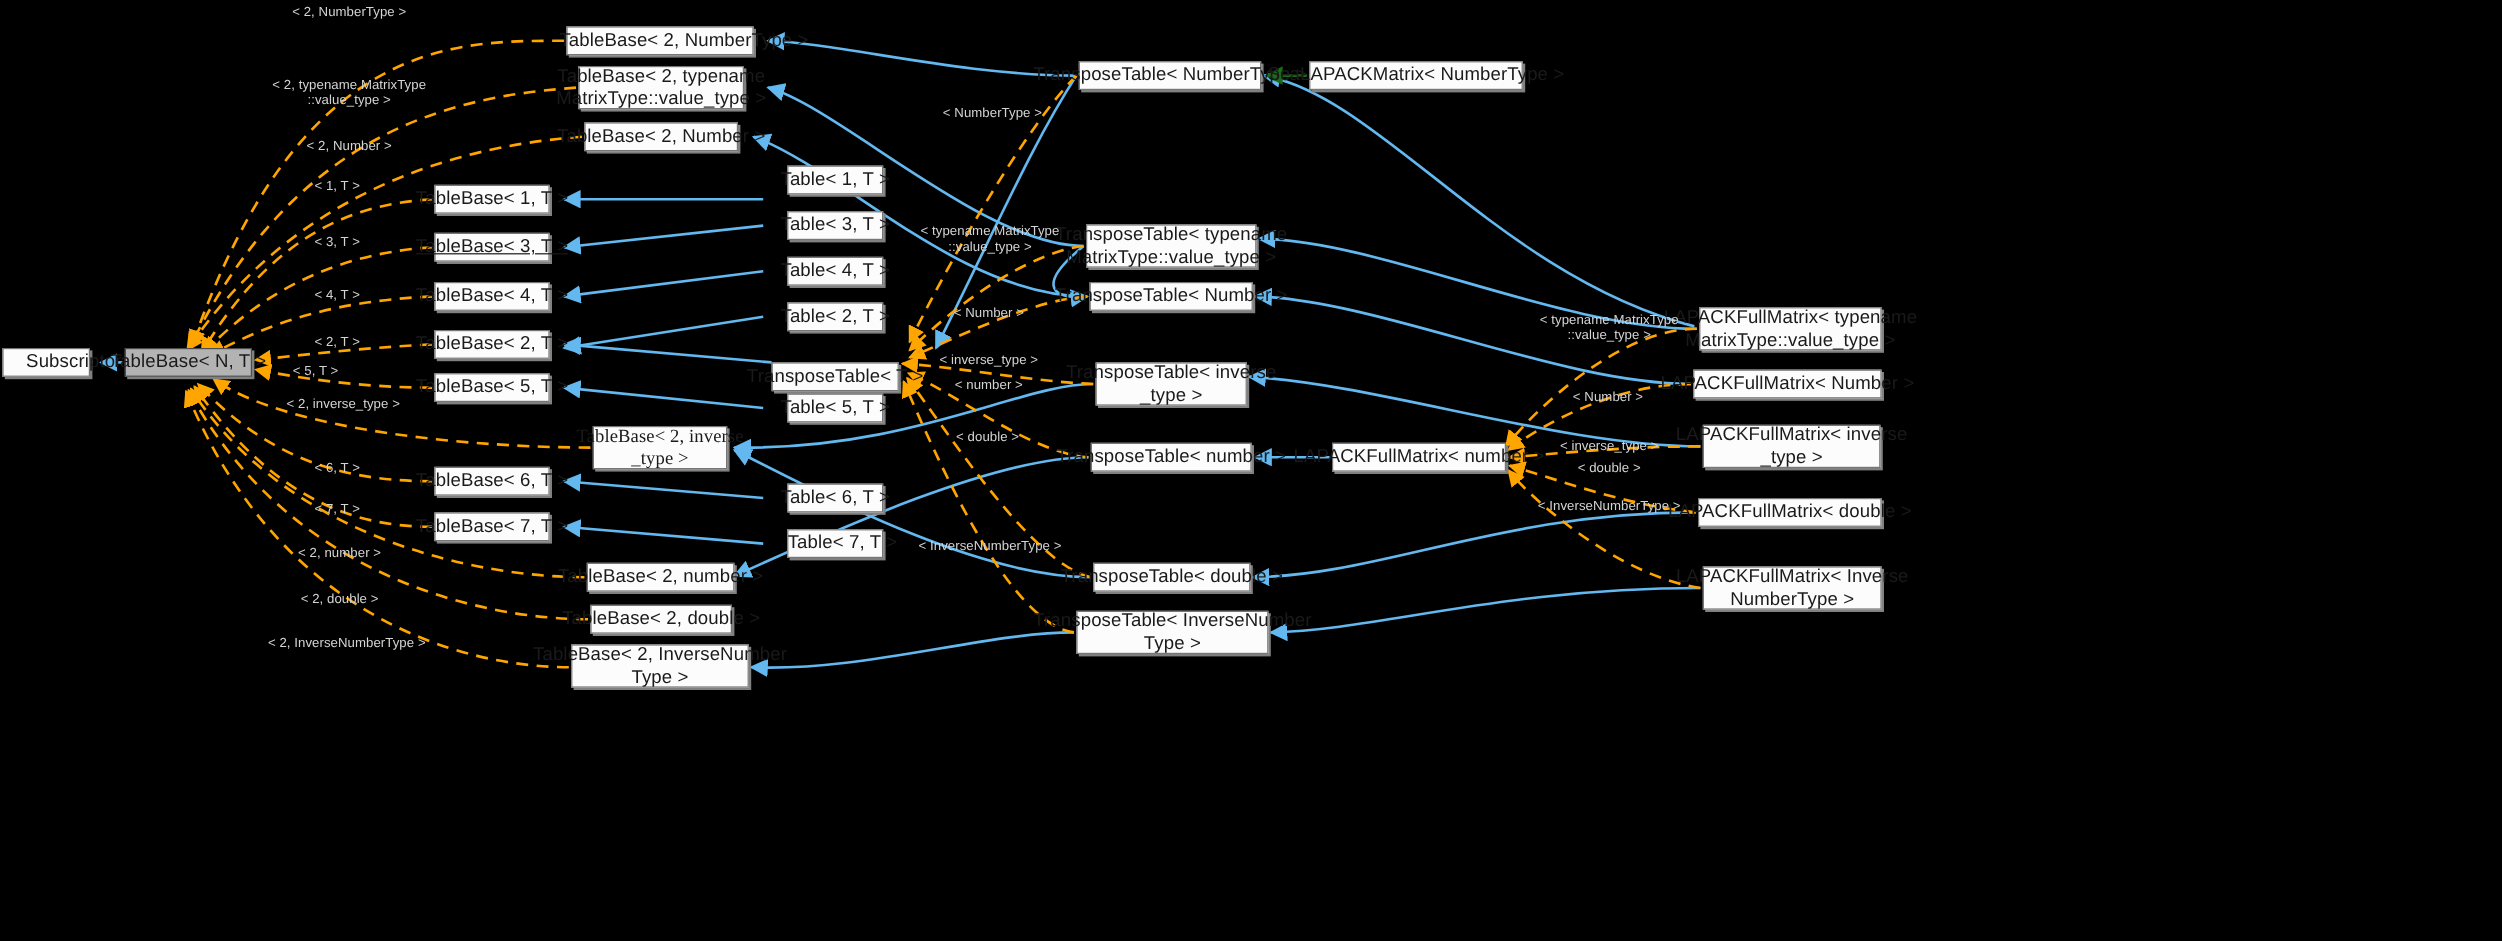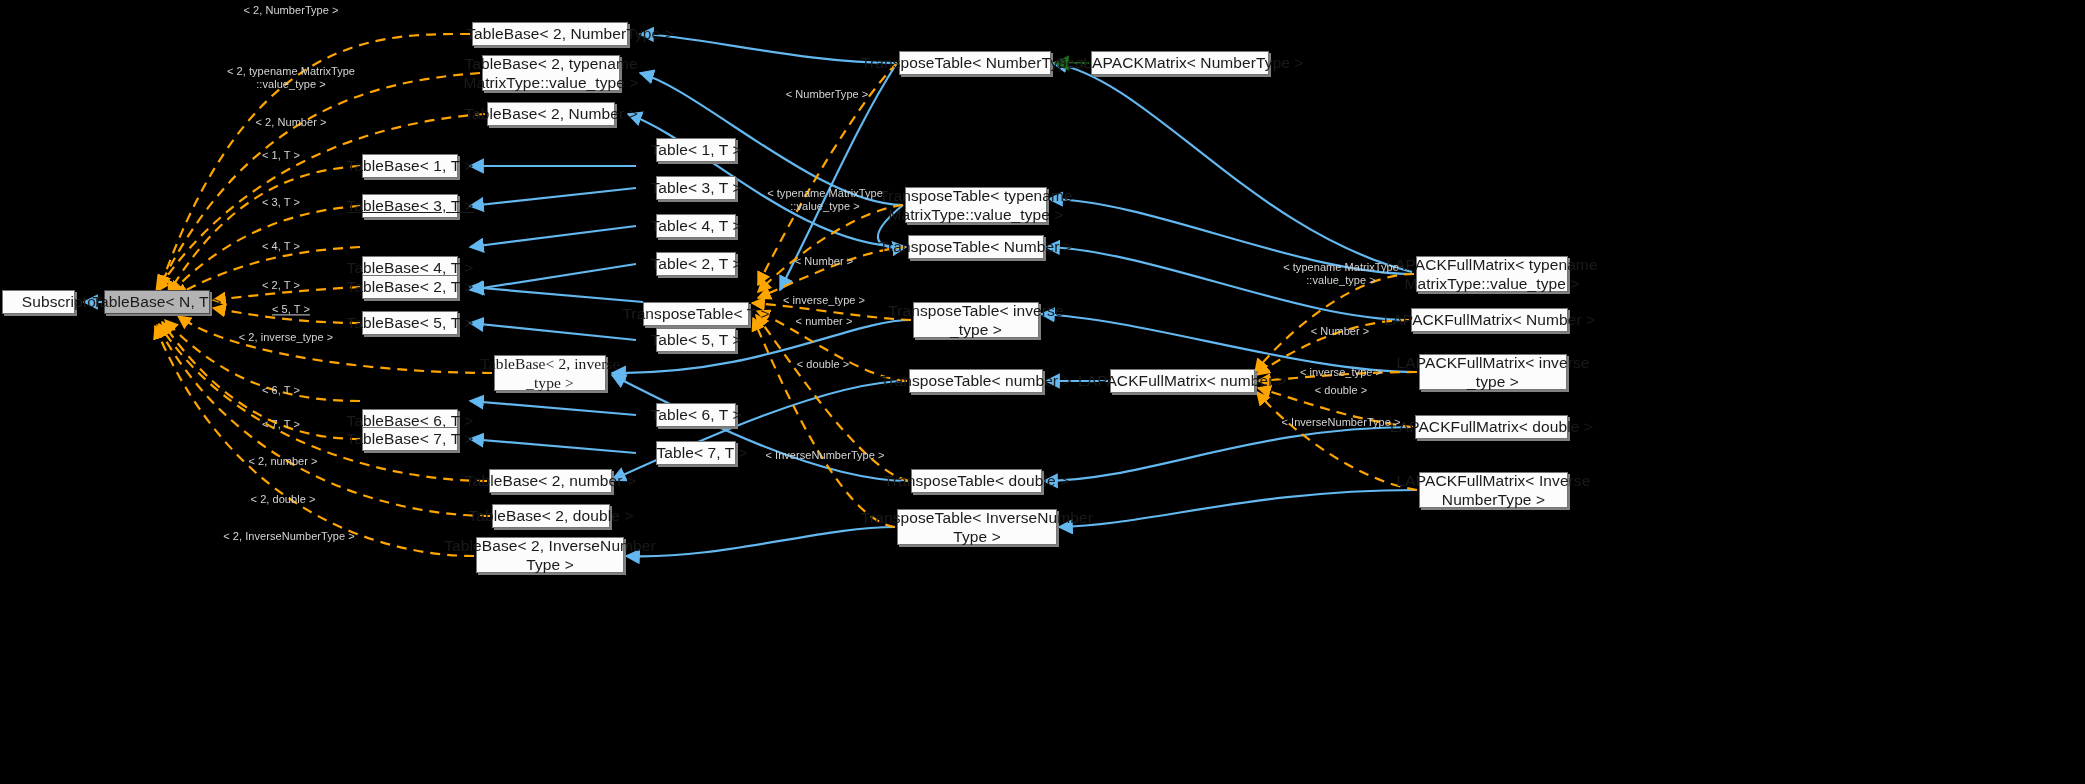--- a/index.html
+++ b/index.html
@@ -137,26 +137,26 @@
 
   <div>
       <div class="node" style="left: 2px; top: 290px; width: 73px; height: 24px; padding-left: 46px;">Subscriptor</div>
       <div class="node highlight" style="left: 104px; top: 290px; width: 106px; height: 24px;">TableBase&lt; N, T &gt;</div>
       <div class="node" style="left: 472px; top: 22px; width: 156px; height: 24px; padding-left: 40px;">TableBase&lt; 2, NumberType &gt;</div>
       <div class="node" style="left: 482px; top: 55px; width: 138px; height: 36px;">TableBase&lt; 2, typename
 MatrixType::value_type &gt;</div>
       <div class="node" style="left: 487px; top: 102px; width: 128px; height: 24px;">TableBase&lt; 2, Number &gt;</div>
       <div class="node" style="left: 362px; top: 154px; width: 96px; height: 24px;">TableBase&lt; 1, T &gt;</div>
       <div class="node" style="left: 362px; top: 194px; width: 96px; height: 24px; text-decoration: underline;">TableBase&lt; 3, T &gt;</div>
-      <div class="node" style="left: 362px; top: 235px; width: 96px; height: 24px; margin-top: 21px;">TableBase&lt; 4, T &gt;</div>
+      <div class="node" style="left: 362px; top: 235px; width: 96px; height: 24px;">TableBase&lt; 4, T &gt;</div>
       <div class="node" style="left: 362px; top: 275px; width: 96px; height: 24px;">TableBase&lt; 2, T &gt;</div>
       <div class="node" style="left: 362px; top: 311px; width: 96px; height: 24px;">TableBase&lt; 5, T &gt;</div>
       <div class="node" style="left: 494px; top: 355px; width: 112px; height: 36px; font-family: Liberation Serif, serif;">TableBase&lt; 2, inverse
 _type &gt;</div>
-      <div class="node" style="left: 362px; top: 389px; width: 96px; height: 24px; margin-top: 20px;">TableBase&lt; 6, T &gt;</div>
+      <div class="node" style="left: 362px; top: 389px; width: 96px; height: 24px;">TableBase&lt; 6, T &gt;</div>
       <div class="node" style="left: 362px; top: 427px; width: 96px; height: 24px;">TableBase&lt; 7, T &gt;</div>
       <div class="node" style="left: 489px; top: 469px; width: 123px; height: 24px;">TableBase&lt; 2, number &gt;</div>
       <div class="node" style="left: 492px; top: 504px; width: 118px; height: 24px;">TableBase&lt; 2, double &gt;</div>
       <div class="node" style="left: 476px; top: 537px; width: 148px; height: 36px;">TableBase&lt; 2, InverseNumber
 Type &gt;</div>
       <div class="node" style="left: 656px; top: 138px; width: 80px; height: 24px;">Table&lt; 1, T &gt;</div>
       <div class="node" style="left: 656px; top: 176px; width: 80px; height: 24px;">Table&lt; 3, T &gt;</div>
       <div class="node" style="left: 656px; top: 214px; width: 80px; height: 24px;">Table&lt; 4, T &gt;</div>
       <div class="node" style="left: 656px; top: 252px; width: 80px; height: 24px;">Table&lt; 2, T &gt;</div>
       <div class="node" style="left: 643px; top: 302px; width: 106px; height: 24px;">TransposeTable&lt; T &gt;</div>
@@ -184,21 +184,21 @@
       <div class="node" style="left: 1419px; top: 472px; width: 149px; height: 36px;">LAPACKFullMatrix&lt; Inverse
 NumberType &gt;</div>
       <div class="edge-label" style="left: 291px; top: 11px;">&lt; 2, NumberType &gt;</div>
       <div class="edge-label" style="left: 291px; top: 78px;">&lt; 2, typename MatrixType
 ::value_type &gt;</div>
       <div class="edge-label" style="left: 291px; top: 123px;">&lt; 2, Number &gt;</div>
       <div class="edge-label" style="left: 281px; top: 156px;">&lt; 1, T &gt;</div>
       <div class="edge-label" style="left: 281px; top: 203px;">&lt; 3, T &gt;</div>
       <div class="edge-label" style="left: 281px; top: 247px;">&lt; 4, T &gt;</div>
       <div class="edge-label" style="left: 281px; top: 286px;">&lt; 2, T &gt;</div>
-      <div class="edge-label" style="left: 291px; top: 310px; text-decoration: underline;">&lt; 5, T &gt;</div>
+      <div class="edge-label" style="left: 263px; top: 310px;">&lt; 5, T &gt;</div>
       <div class="edge-label" style="left: 286px; top: 338px;">&lt; 2, inverse_type &gt;</div>
       <div class="edge-label" style="left: 281px; top: 391px;">&lt; 6, T &gt;</div>
       <div class="edge-label" style="left: 281px; top: 425px;">&lt; 7, T &gt;</div>
       <div class="edge-label" style="left: 283px; top: 462px;">&lt; 2, number &gt;</div>
       <div class="edge-label" style="left: 283px; top: 500px;">&lt; 2, double &gt;</div>
       <div class="edge-label" style="left: 289px; top: 537px;">&lt; 2, InverseNumberType &gt;</div>
       <div class="edge-label" style="left: 827px; top: 95px;">&lt; NumberType &gt;</div>
       <div class="edge-label" style="left: 825px; top: 200px;">&lt; typename MatrixType
 ::value_type &gt;</div>
       <div class="edge-label" style="left: 824px; top: 262px;">&lt; Number &gt;</div>

